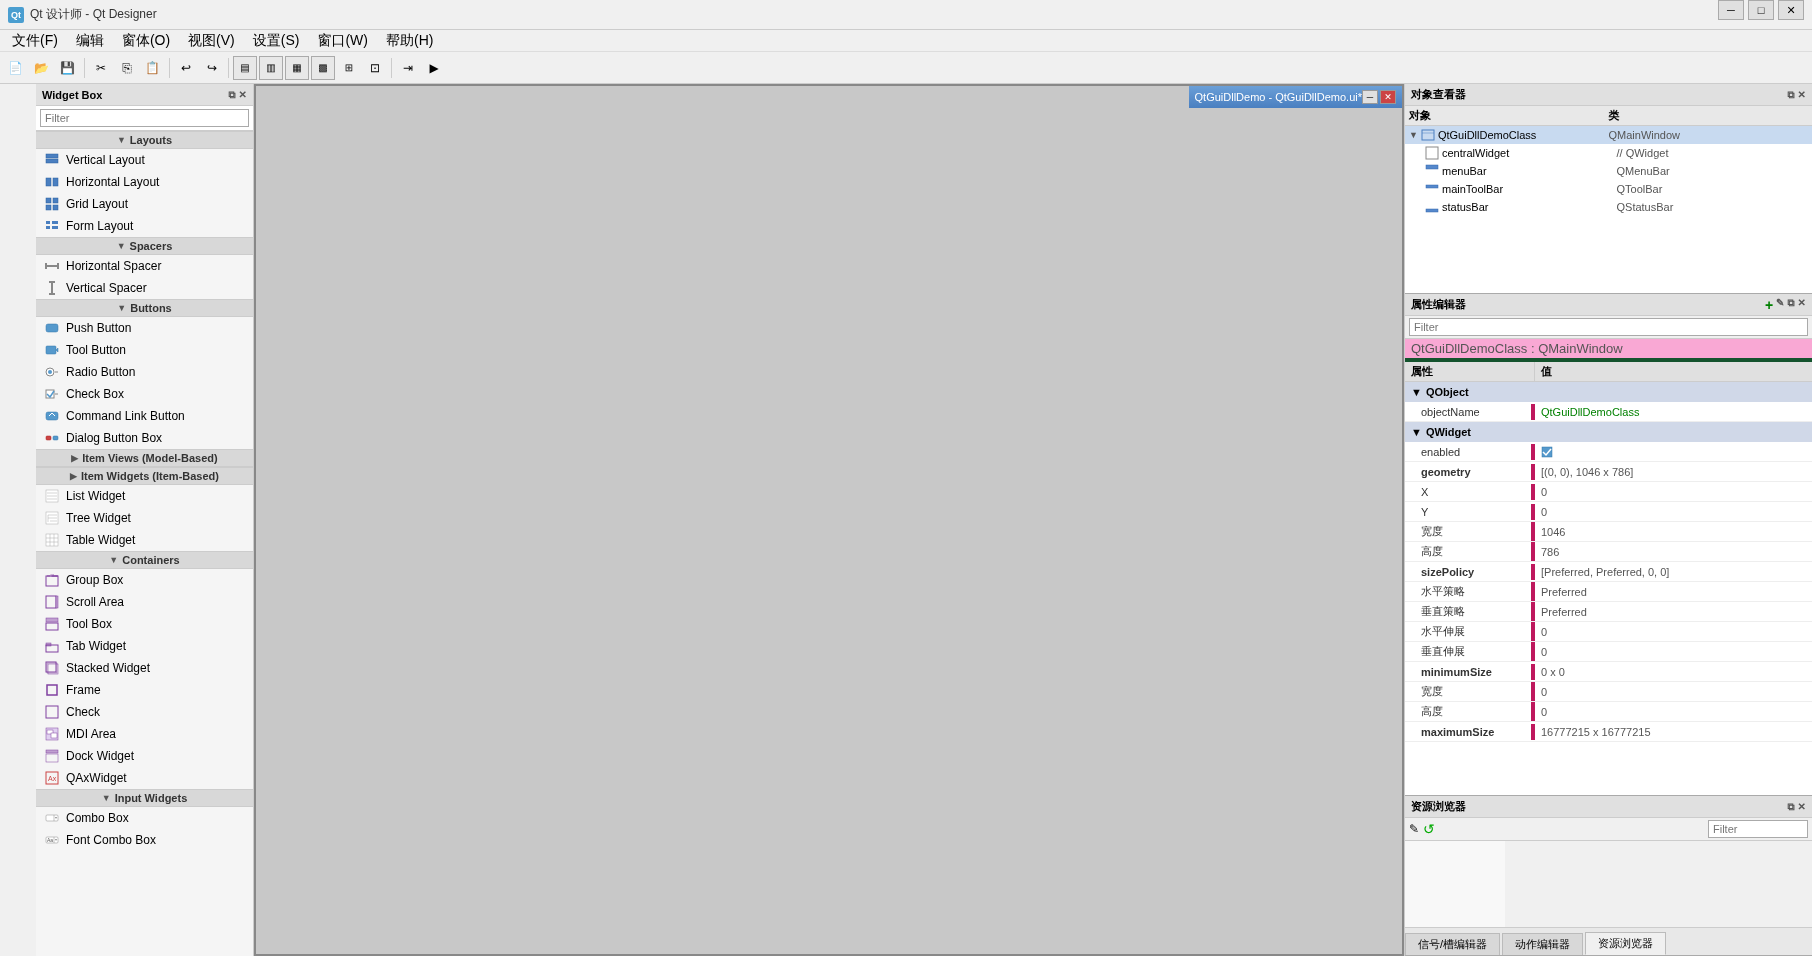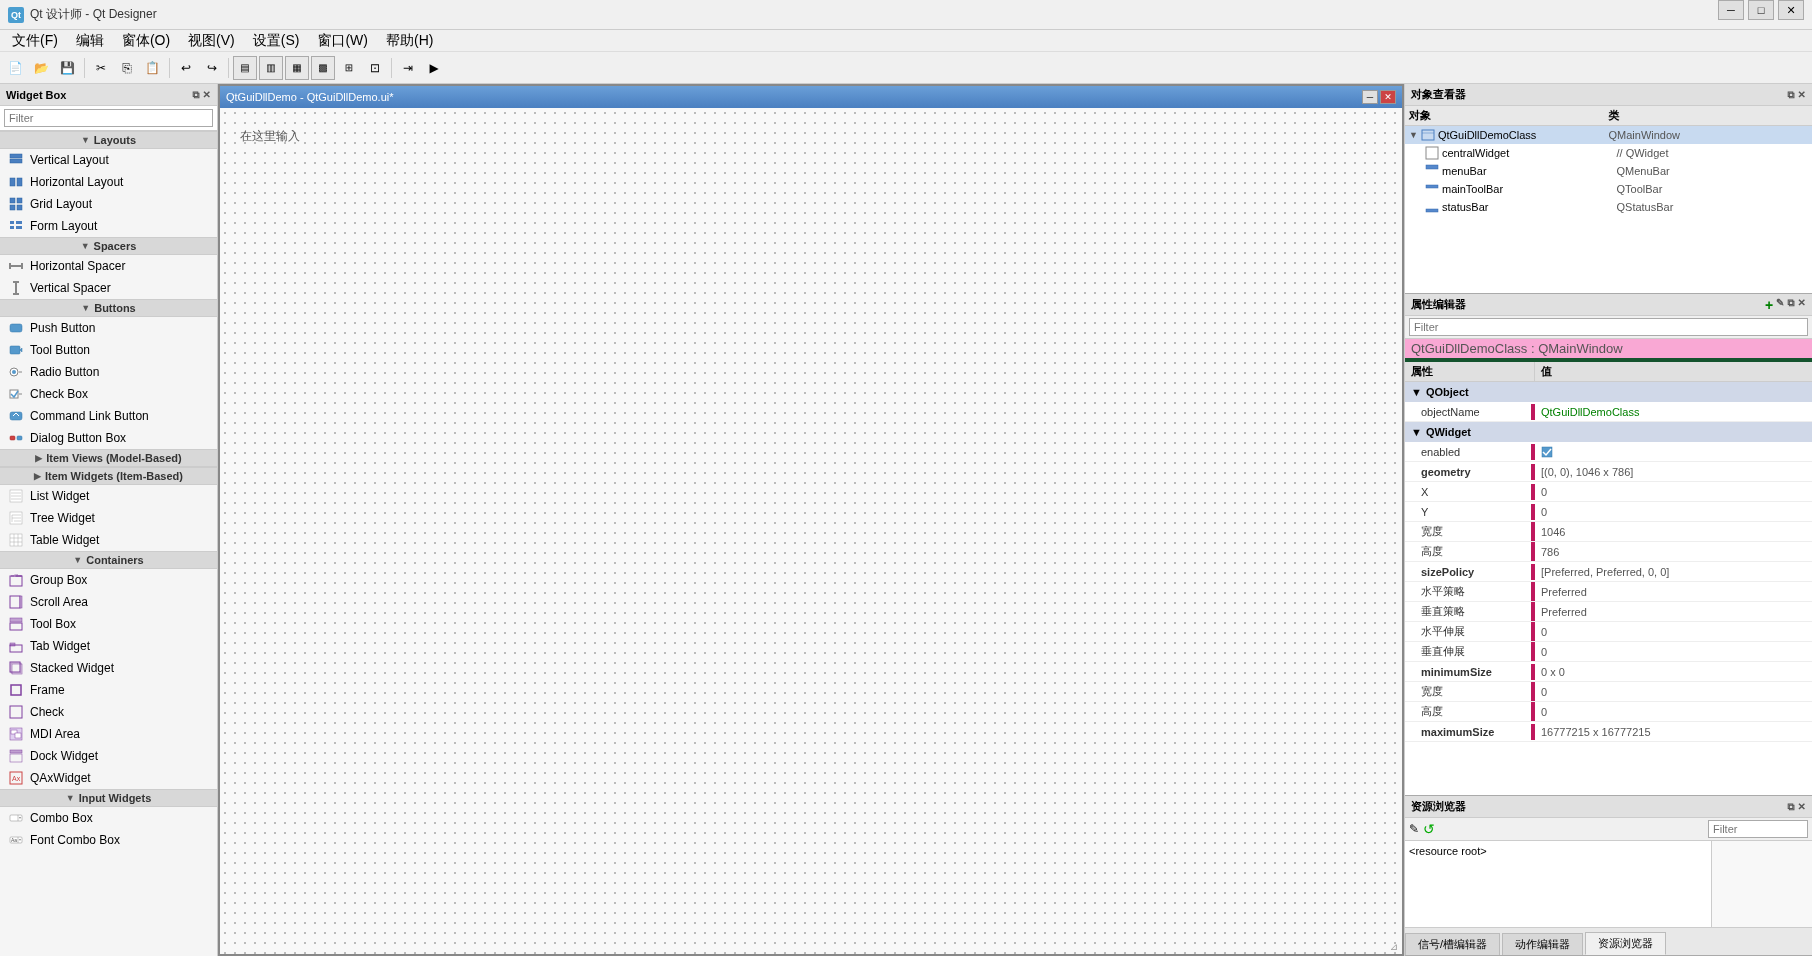--- a/index.html
+++ b/index.html
@@ -100,20 +100,21 @@
       width: 1px;
       height: 20px;
       background: #ccc;
       margin: 0 2px;
     }
 
     
     .main-layout {
       display: flex;
       height: calc(956px - 84px);
+      padding-left: 36px;
     }
 
     
     .widget-box {
       width: 218px;
       background: #f5f5f5;
       border-right: 1px solid #ccc;
       display: flex;
       flex-direction: column;
       overflow: hidden;
@@ -198,20 +199,21 @@
       display: flex;
       flex-direction: column;
       overflow: hidden;
     }
     .inner-window {
       flex: 1;
       background: #c8c8c8;
       margin: 2px;
       display: flex;
       flex-direction: column;
+      align-items: flex-end;
     }
     .inner-window-header {
       background: linear-gradient(to bottom, #6a9fd8 0%, #4a7fc0 100%);
       height: 22px;
       display: flex;
       align-items: center;
       padding: 0 6px;
       justify-content: space-between;
     }
     .inner-window-title {
@@ -1009,23 +1011,20 @@
           <span class="panel-header-icon">✕</span>
         </div>
       </div>
       <div class="resource-toolbar">
         <span style="cursor:pointer;">✎</span>
         <span style="cursor:pointer; color:#00aa00; font-size:14px;">↺</span>
         <div style="flex:1"></div>
         <input class="resource-filter" type="text" placeholder="Filter" style="">
       </div>
       <div class="resource-content">
-        <div class="resource-tree">
-          <span>&lt;resource root&gt;</span>
-        </div>
         <div class="resource-preview"></div>
       </div>
 
       <div class="bottom-tab-bar">
         <div class="bottom-tab">信号/槽编辑器</div>
         <div class="bottom-tab">动作编辑器</div>
         <div class="bottom-tab active">资源浏览器</div>
       </div>
     </div>
 

